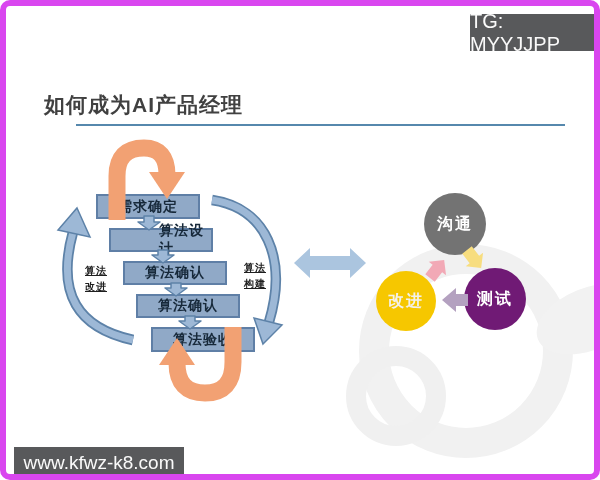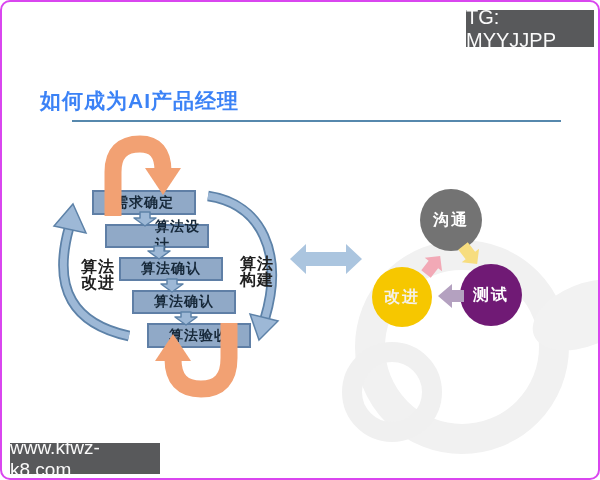--- a/index.html
+++ b/index.html
@@ -1,47 +1,47 @@
 <!DOCTYPE html>
 <html><head>
 <meta charset="utf-8">
 <style>
   html,body{margin:0;padding:0;background:#ffffff;}
   #page{
     position:relative;width:600px;height:480px;overflow:hidden;
-    background:#ffffff;border:2px solid #d946ef;border-radius:10px;
+    background:#ffffff;border:6px solid #d946ef;border-radius:10px;
     box-sizing:border-box;
     font-family:"Liberation Sans","DejaVu Sans",sans-serif;
   }
   
   .wm{position:absolute;z-index:0;}
   .wm-ring1{left:353px;top:238px;width:214px;height:214px;border:30px solid #f1f1f1;border-radius:50%;box-sizing:border-box;}
   .wm-ring2{left:340px;top:340px;width:100px;height:100px;border:20px solid #f0f0f0;border-radius:50%;box-sizing:border-box;}
   .wm-blob{left:528px;top:282px;width:110px;height:62px;background:#f2f2f2;border-radius:50%;transform:rotate(-22deg);}
   
   .badge{position:absolute;background:#58595b;color:#fafafa;display:flex;align-items:center;justify-content:center;z-index:6;}
   #tg-badge{left:464px;top:8px;width:128px;height:37px;font-size:20px;}
-  #www-badge{left:8px;top:441px;width:150px;height:31px;font-size:19px;}
+  #www-badge{left:8px;top:441px;width:170px;height:31px;font-size:19px;}
   
-  #title{position:absolute;left:38px;top:85px;font-size:21px;font-weight:bold;color:#3b82f6;letter-spacing:1px;z-index:2;}
+  #title{position:absolute;left:38px;top:85px;font-size:21px;font-weight:bold;color:#404040;letter-spacing:1px;z-index:2;}
   #title-underline{position:absolute;left:70px;top:118px;width:489px;height:2px;background:#5688ad;z-index:2;}
   
   .flow-box{
     position:absolute;z-index:2;box-sizing:border-box;
     background:#90a9c7;border:2px solid #5f7fa6;
     display:flex;align-items:center;justify-content:center;
     font-size:14px;font-weight:bold;color:#17293a;letter-spacing:1px;
   }
   #box-1{left:90px;top:188px;width:104px;height:25px;}
   #box-2{left:103px;top:222px;width:104px;height:24px;padding-left:48px;}
   #box-3{left:117px;top:255px;width:104px;height:24px;}
   #box-4{left:130px;top:288px;width:104px;height:24px;}
   #box-5{left:145px;top:321px;width:104px;height:25px;}
   
-  .side-label{position:absolute;z-index:4;font-size:16px;font-weight:bold;color:#1f1f1f;line-height:15.5px;letter-spacing:1px;text-align:center;}
+  .side-label{position:absolute;z-index:4;font-size:10px;font-weight:bold;color:#1f1f1f;line-height:15.5px;letter-spacing:1px;text-align:center;text-decoration:underline;}
   #label-left{left:79px;top:257px;}
   #label-right{left:238px;top:254px;}
   
   .cycle-node{
     position:absolute;z-index:2;border-radius:50%;
     display:flex;align-items:center;justify-content:center;
     font-size:16px;font-weight:bold;color:#ffffff;letter-spacing:2px;
   }
   #node-communicate{left:418px;top:187px;width:62px;height:62px;background:#737373;}
   #node-improve{left:370px;top:265px;width:60px;height:60px;background:#f6c700;color:#f4f1ea;}

